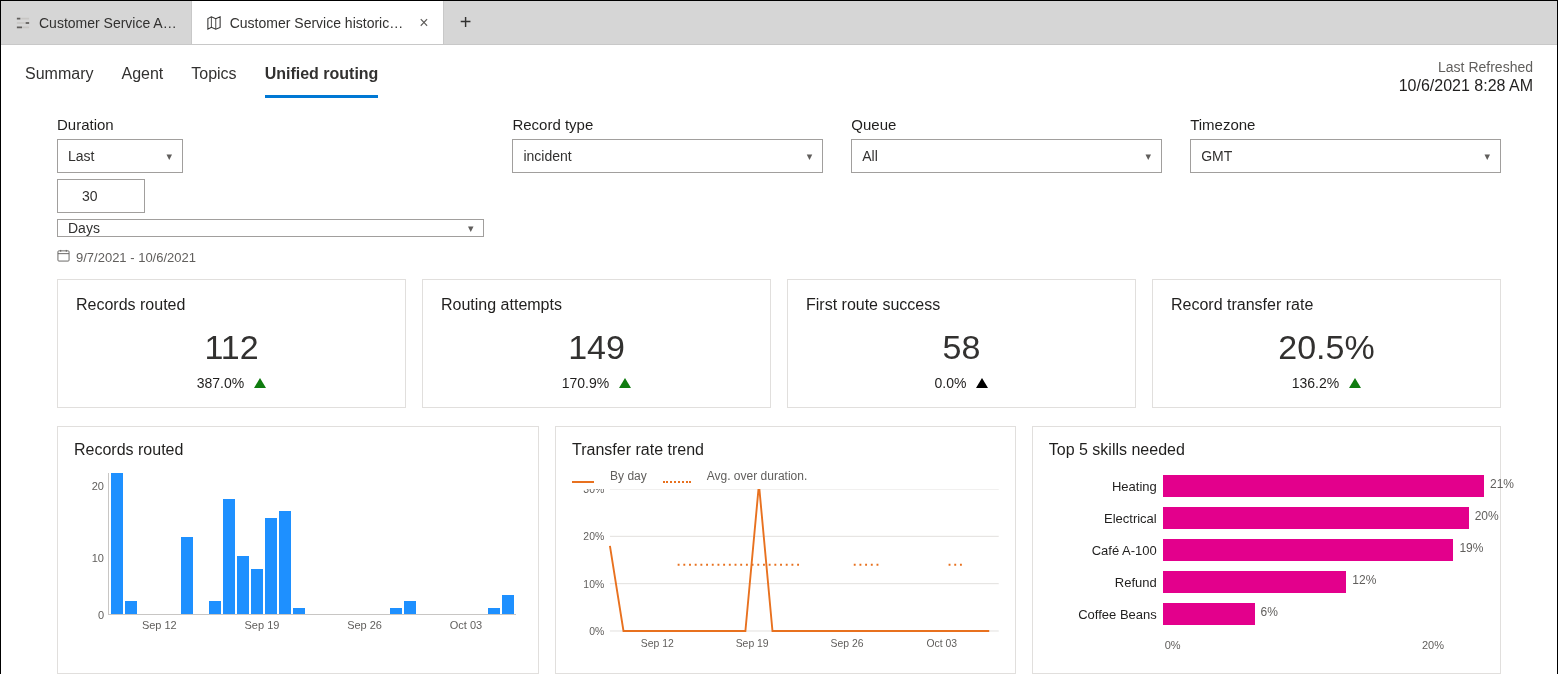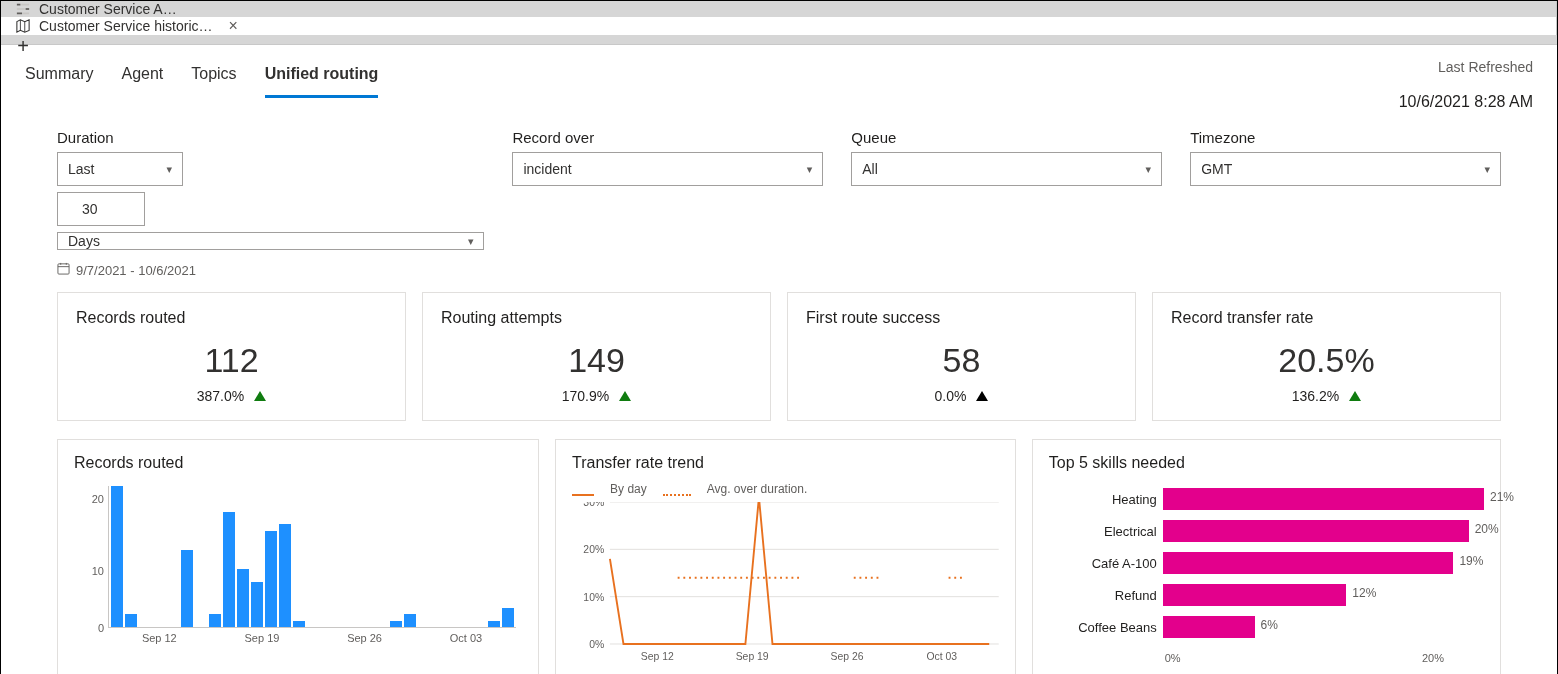--- a/index.html
+++ b/index.html
@@ -1,33 +1,33 @@
 <!DOCTYPE html>
 <html><head>
 <meta charset="utf-8">
 <style>
   * { box-sizing: border-box; margin: 0; padding: 0; }
   body { font-family: "Segoe UI", Arial, sans-serif; background: #fff; color: #323130; width: 1558px; }
   .window { border: 1px solid #000; }
 
   
-  .tabs-strip { background: #d6d6d6; height: 44px; display: flex; align-items: stretch; border-bottom: 1px solid #c8c8c8; flex-direction: column; }
+  .tabs-strip { background: #d6d6d6; height: 44px; display: flex; align-items: stretch; border-bottom: 1px solid #c8c8c8; }
   .tab { display: flex; align-items: center; gap: 8px; padding: 0 14px; font-size: 14px; color: #323130; border-right: 1px solid #c8c8c8; cursor: pointer; }
   .tab.active { background: #fff; }
   .tab .icon { width: 16px; height: 16px; display: inline-flex; align-items: center; justify-content: center; }
   .tab-close { font-size: 16px; color: #605e5c; margin-left: 8px; }
   .tab-new { width: 44px; display: flex; align-items: center; justify-content: center; font-size: 20px; cursor: pointer; }
 
   
   .navbar { display: flex; justify-content: space-between; align-items: flex-start; padding: 14px 24px 0 24px; }
   .nav-tabs { display: flex; gap: 28px; }
   .nav-tab { font-size: 16px; color: #323130; padding: 6px 0 12px 0; cursor: pointer; border-bottom: 3px solid transparent; }
   .nav-tab.active { border-bottom-color: #0078d4; font-weight: 600; }
   .last-refreshed { text-align: right; color: #605e5c; font-size: 14px; }
-  .last-refreshed .value { color: #201f1e; font-size: 16px; margin-top: 18px; }
+  .last-refreshed .value { color: #201f1e; font-size: 16px; margin-top: 2px; }
 
   
   .filters { display: flex; gap: 28px; padding: 18px 56px 4px 56px; }
   .filter-group { display: flex; flex-direction: column; gap: 6px; }
   .filter-label { font-size: 15px; color: #201f1e; }
   .filter-row { display: flex; gap: 6px; flex-direction: column; }
   .select { border: 1px solid #a19f9d; background: #fff; height: 34px; padding: 0 10px; display: flex; align-items: center; justify-content: space-between; font-size: 14px; color: #323130; cursor: pointer; }
   .select .chev { font-size: 11px; color: #605e5c; margin-left: 10px; }
   .input-num { border: 1px solid #a19f9d; height: 34px; width: 88px; padding: 0 24px; display: flex; align-items: center; font-size: 14px; }
   .date-range { display: flex; align-items: center; gap: 6px; padding: 8px 56px; color: #605e5c; font-size: 13px; }
@@ -124,21 +124,21 @@
         <div class="input-num">
           <span>30</span>
         </div>
         <div class="select" style="flex:1">
           <span>Days</span>
           <span class="chev">▾</span>
         </div>
       </div>
     </div>
     <div class="filter-group" style="width:320px">
-      <div class="filter-label">Record over</div>
+      <div class="filter-label">Record type</div>
       <div class="select">
         <span>incident</span>
         <span class="chev">▾</span>
       </div>
     </div>
     <div class="filter-group" style="width:320px">
       <div class="filter-label">Queue</div>
       <div class="select">
         <span>All</span>
         <span class="chev">▾</span>

